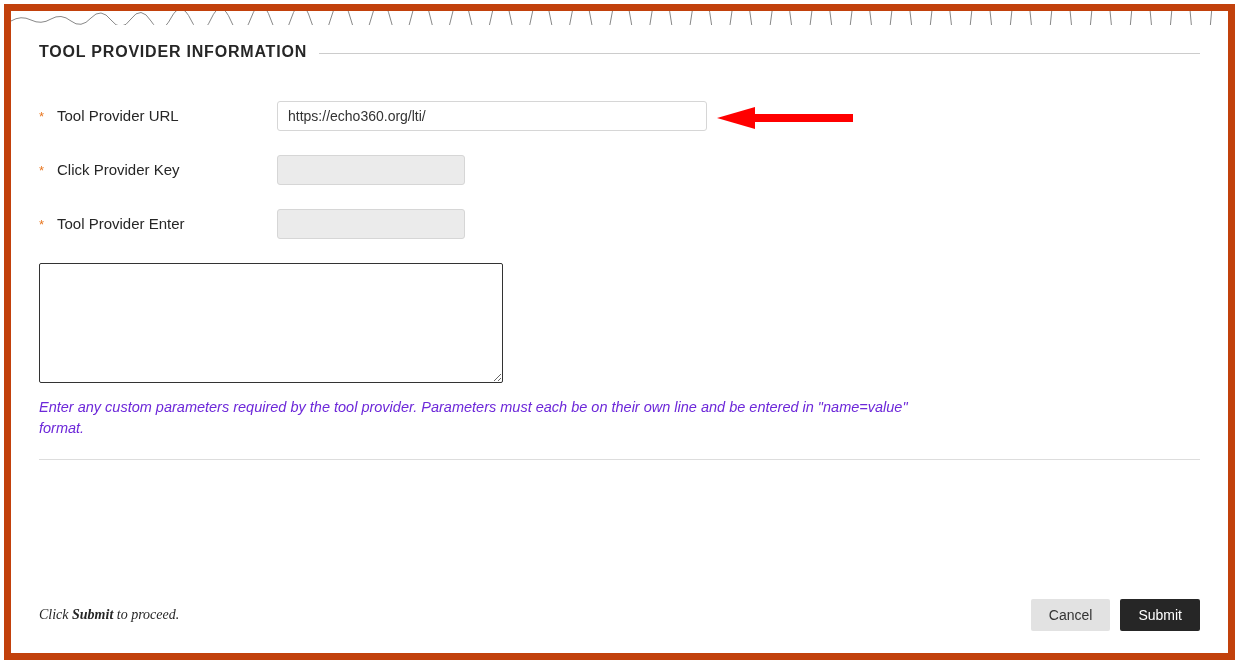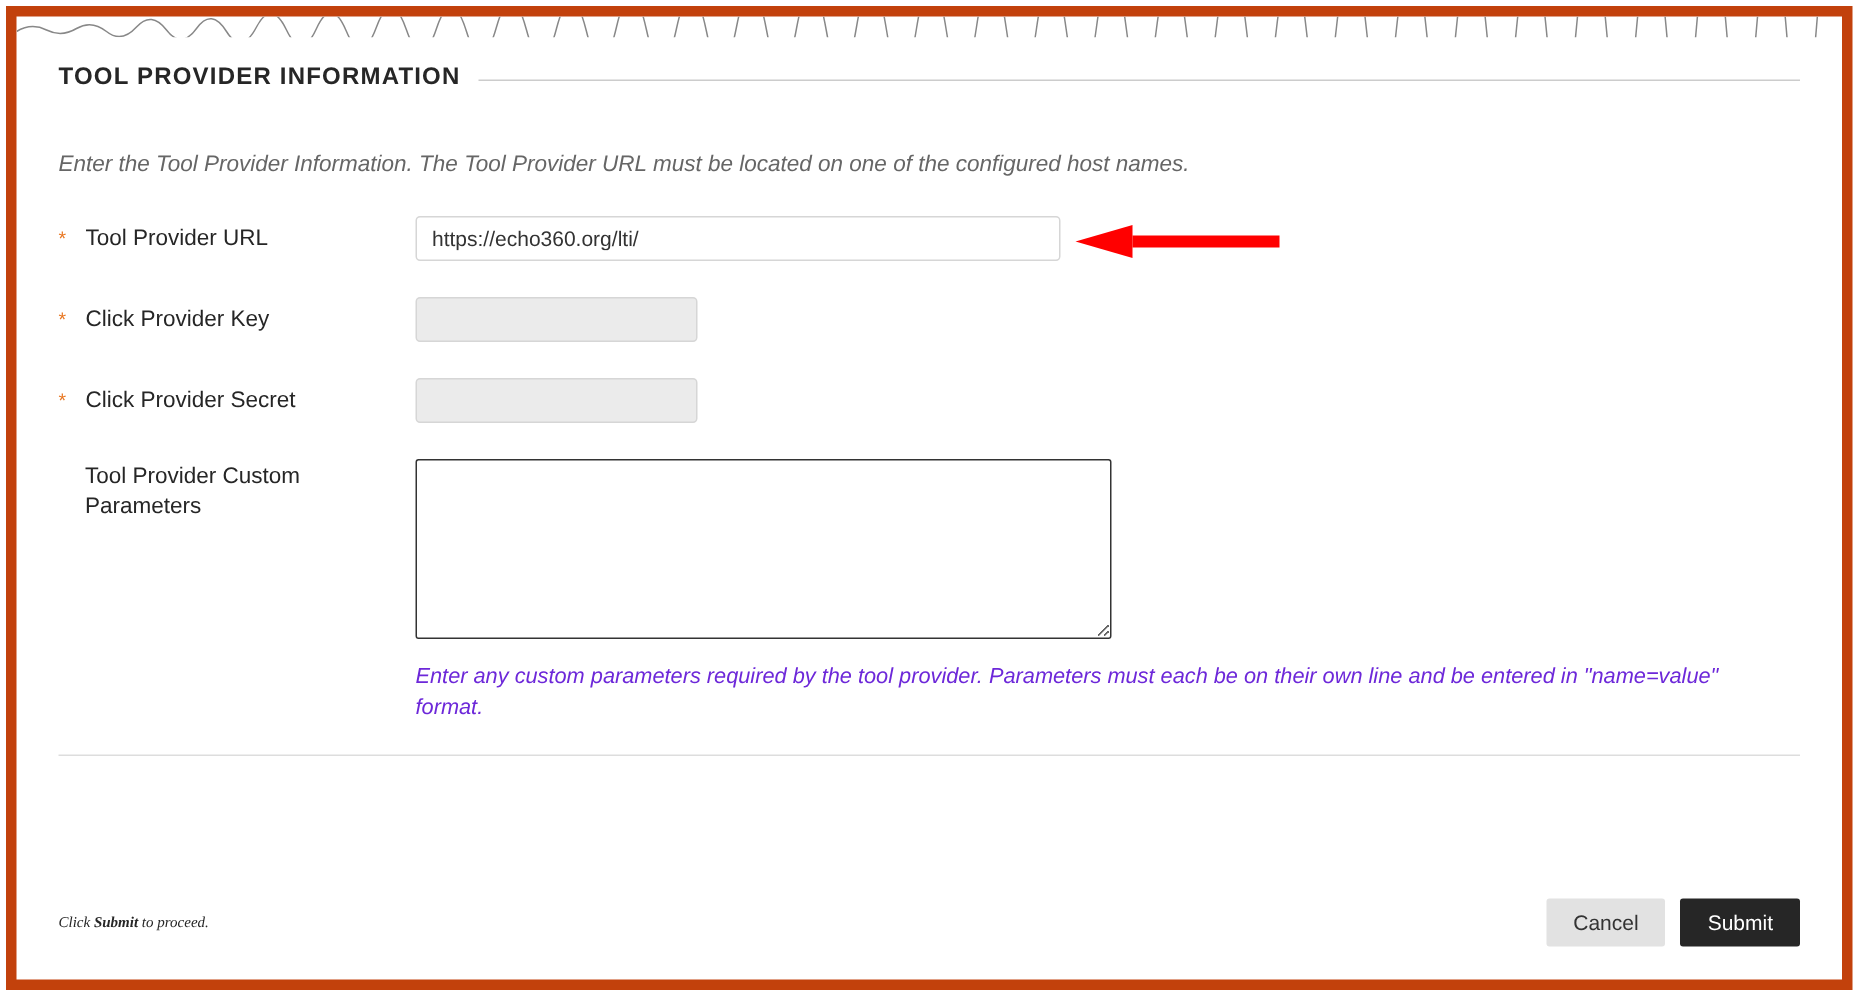--- a/index.html
+++ b/index.html
@@ -124,21 +124,21 @@
     bottom: 22px;
     left: 28px;
     right: 28px;
     display: flex;
     align-items: center;
     justify-content: space-between;
   }
   .footer-text {
     font-family: Georgia, "Times New Roman", serif;
     font-style: italic;
-    font-size: 10px;
+    font-size: 14px;
     color: #262626;
   }
   .footer-text b { font-weight: 700; font-style: italic; }
   .btn-group { display: flex; gap: 10px; align-items: center; }
   .btn {
     font-family: inherit;
     font-size: 14px;
     padding: 8px 18px;
     border: none;
     border-radius: 2px;
@@ -164,21 +164,20 @@
     </svg>
   </div>
 
   <div class="content">
 
     <div class="section-header">
       <span class="section-title">TOOL PROVIDER INFORMATION</span>
       <span class="section-line"></span>
     </div>
 
-    <p class="instruction">Enter the Tool Provider Information. The Tool Provider URL must be located on one of the configured host names.</p>
 
     <div class="form-row">
       <div class="label-col">
         <span class="req">*</span>
         <span>Tool Provider URL</span>
       </div>
       <div class="input-col">
         <input type="text" class="url-input" value="https://echo360.org/lti/" style="">
         <div class="arrow">
           <svg width="140" height="26">
@@ -195,32 +194,28 @@
         <span>Click Provider Key</span>
       </div>
       <div class="input-col">
         <input type="text" class="small-input redacted" value="" style="">
       </div>
     </div>
 
     <div class="form-row">
       <div class="label-col">
         <span class="req">*</span>
-        <span>Click Provider Secret</span>
+        <span>Tool Provider Enter</span>
       </div>
       <div class="input-col">
         <input type="password" class="small-input redacted" value="" style="">
       </div>
     </div>
 
     <div class="form-row" style="margin-bottom:4px;">
-      <div class="label-col" style="padding-top:2px;">
-        <span class="no-req"></span>
-        <span style="line-height:1.3;">Tool Provider Custom Parameters</span>
-      </div>
       <div class="input-col">
         <textarea style=""></textarea>
         <p class="hint">Enter any custom parameters required by the tool provider. Parameters must each be on their own line and be entered in "name=value" format.</p>
       </div>
     </div>
 
     <div class="footer-sep"></div>
   </div>
 
   <div class="footer">

